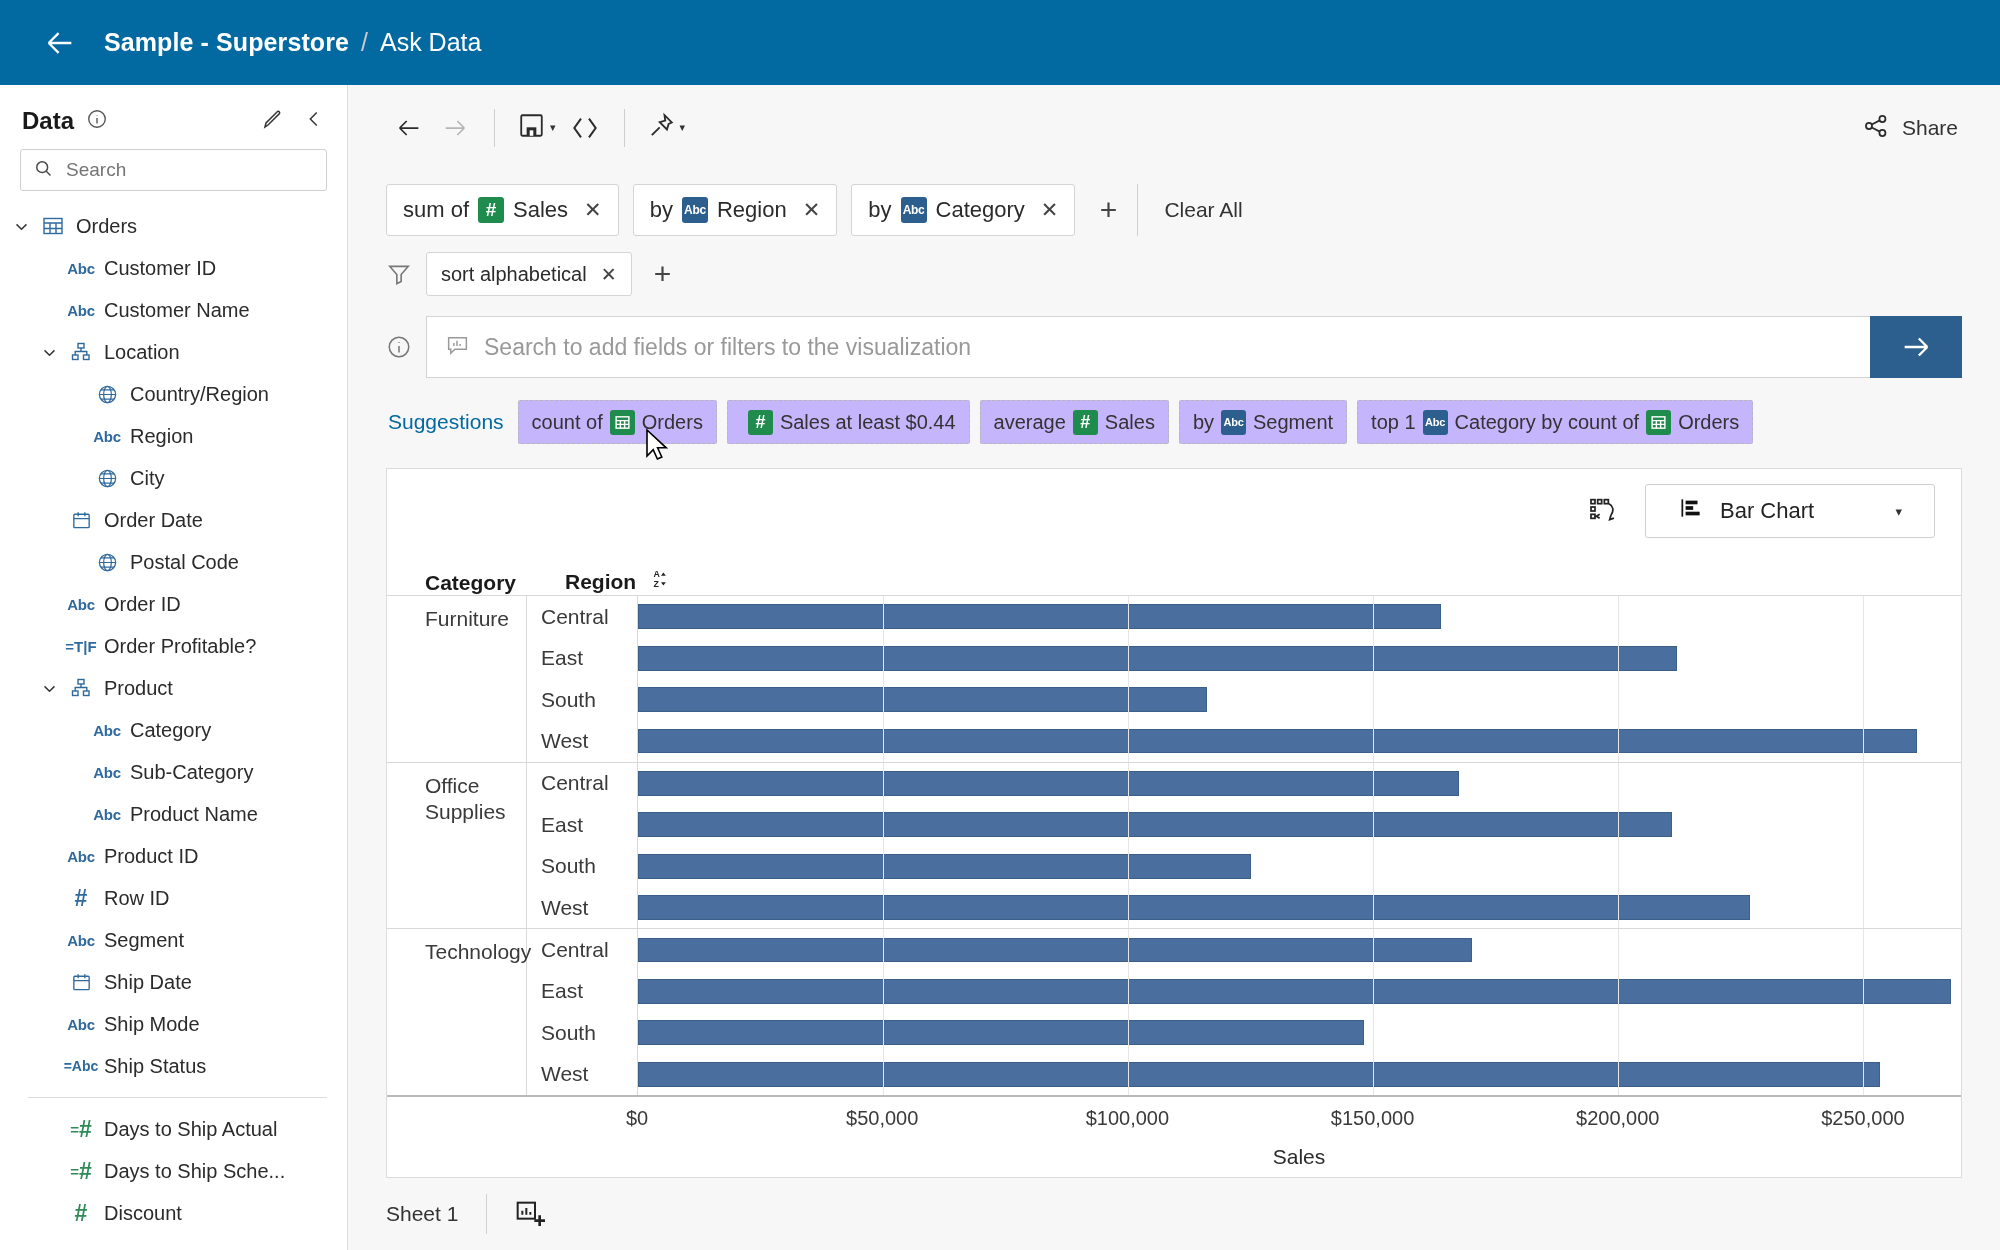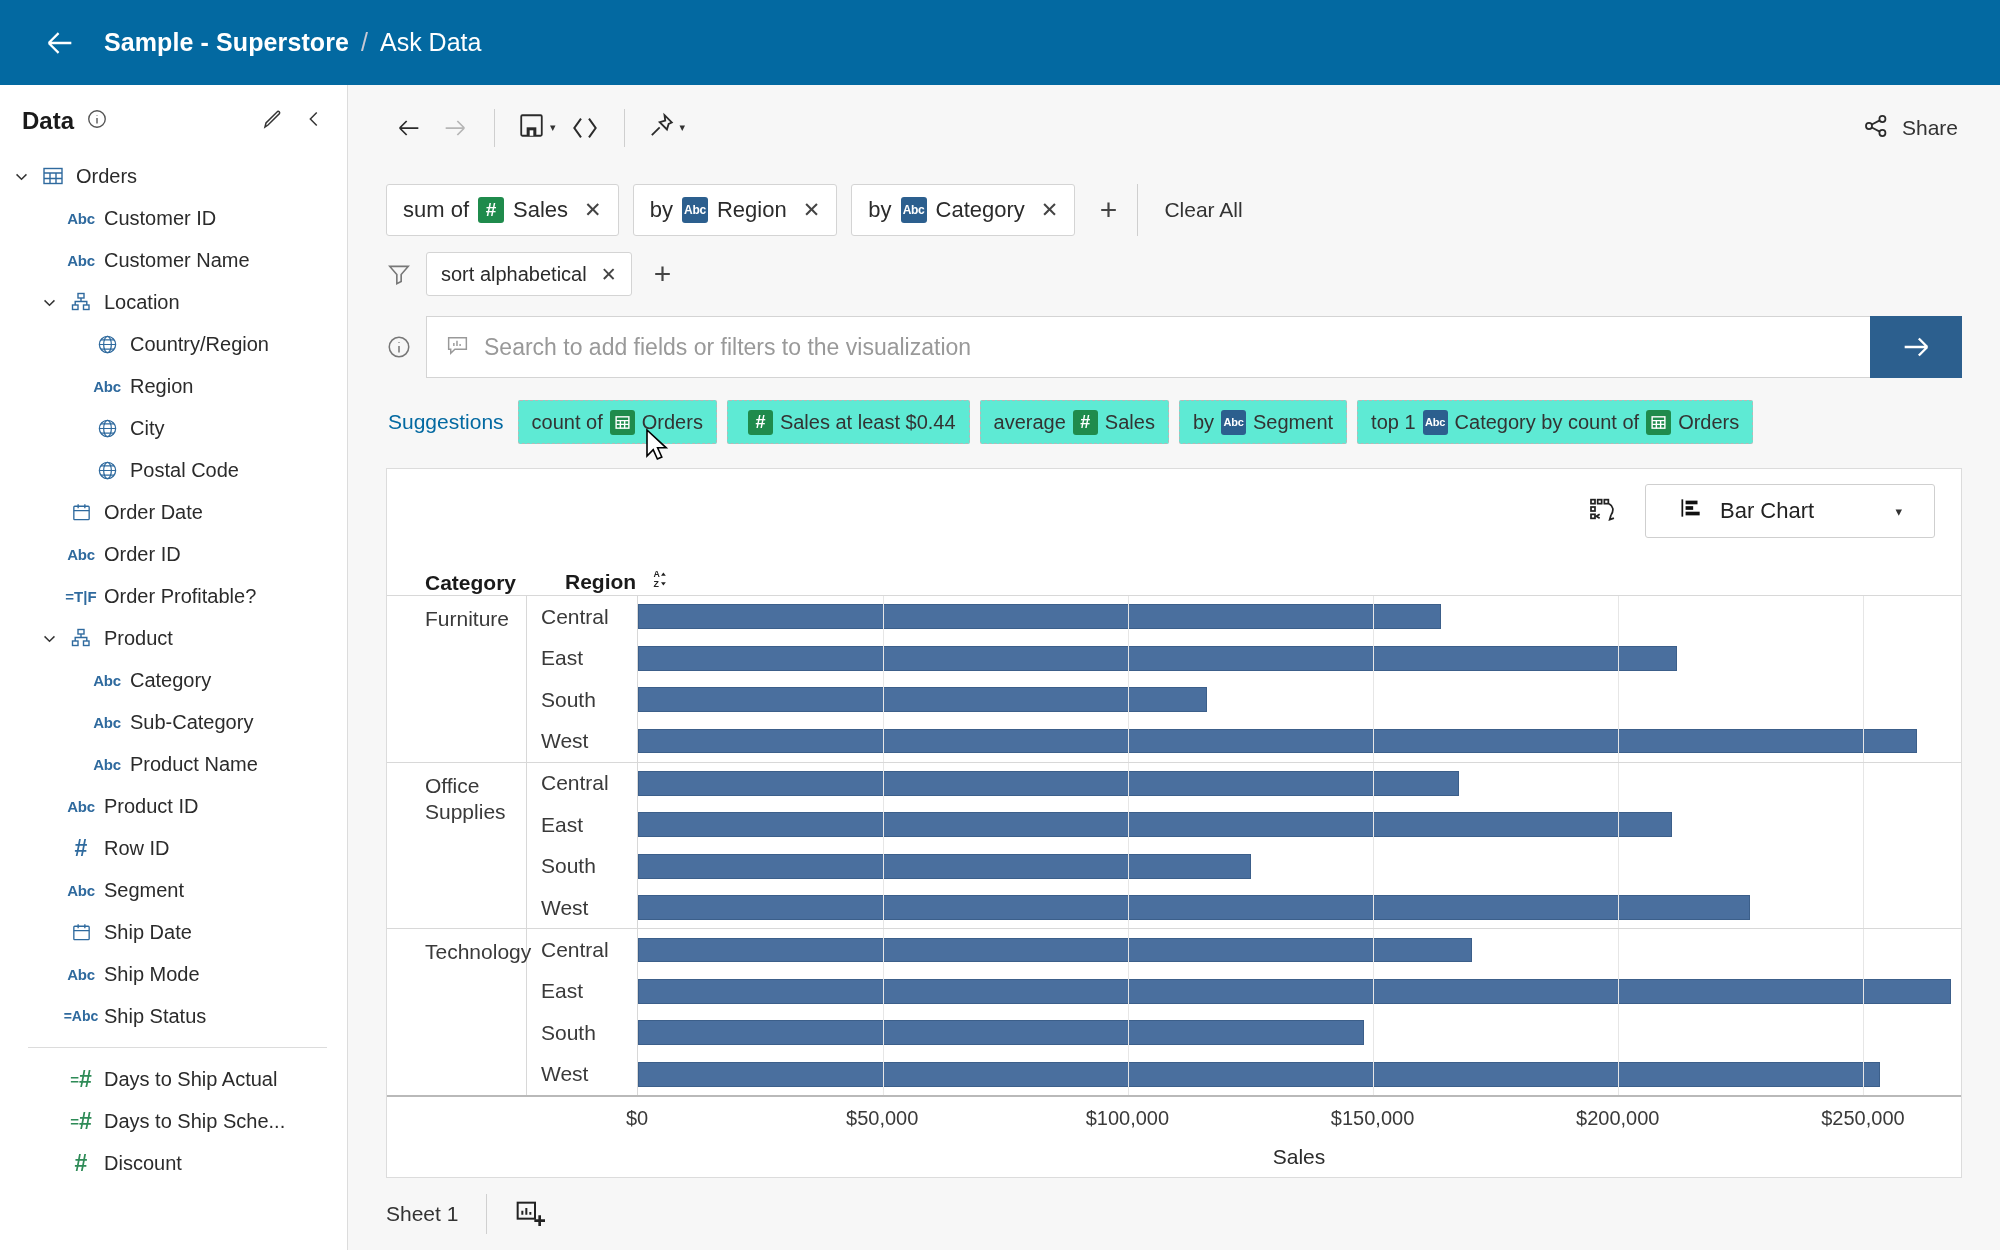--- a/index.html
+++ b/index.html
@@ -172,21 +172,21 @@
     width: 92px; height: 62px; background: #2c5f8e;
     display: flex; align-items: center; justify-content: center;
     cursor: pointer;
   }
 
   .sugg-row { display: flex; align-items: center; padding: 22px 0 24px 40px; }
   .sugg-label { font-size: 21px; color: #0369a1; margin-right: 14px; white-space: nowrap; }
   .sugg {
     height: 44px; border: 1px dashed #b7b7b7; border-radius: 2px;
     display: flex; align-items: center; padding: 0 13px; margin-right: 10px;
-    font-size: 20px; color: #333; background: #5eead4; cursor: pointer;
+    font-size: 20px; color: #333; background: #c4b5fd; cursor: pointer;
     white-space: nowrap;
   }
   .sugg .chipg, .sugg .chipb, .sugg .chipt {
     display: inline-flex; align-items: center; justify-content: center;
     width: 25px; height: 25px; border-radius: 3px; margin: 0 7px;
     color: #fff; font-weight: bold;
   }
   .sugg .chipg { background: #1f8b4c; font-size: 18px; }
   .sugg .chipt { background: #1f8b4c; font-size: 15px; }
   .sugg .chipb { background: #2c5f8e; font-size: 11px; letter-spacing: -.3px; }
@@ -309,20 +309,31 @@
           <path d="M4 20l1-4L16.5 4.5a1.5 1.5 0 012 2L7 18l-3 2z"></path>
         </svg>
       </span>
       <span class="hicon">
         <svg width="22" height="22" viewBox="0 0 24 24" fill="none" stroke="#333" stroke-width="1.6">
           <path d="M15 5l-7 7 7 7"></path>
         </svg>
       </span>
     </div>
 
+    <div class="search-wrap">
+      <div class="search-box">
+        <span>
+          <svg width="21" height="21" viewBox="0 0 24 24" fill="none" stroke="#4a4a4a" stroke-width="1.7">
+            <circle cx="10.5" cy="10.5" r="6.2"></circle>
+              <path d="M15.2 15.2L20 20"></path>
+          </svg>
+        </span>
+        <input type="text" placeholder="Search" style="">
+      </div>
+    </div>
 
     <div class="field-list" id="field-list">
         <div class="frow lvl0">
           <span class="caret">
             <svg width="17" height="17" viewBox="0 0 24 24" fill="none" stroke="#333" stroke-width="2">
               <path d="M5 9l7 7 7-7"></path>
             </svg>
           </span>
           <span class="ficon">
             <svg width="24" height="24" viewBox="0 0 24 24" fill="none" stroke="#2f6a9e" stroke-width="1.4">
@@ -384,40 +395,40 @@
           <span class="caret"></span>
           <span class="ficon">
             <svg width="23" height="23" viewBox="0 0 24 24" fill="none" stroke="#2f6a9e" stroke-width="1.3">
               <circle cx="12" cy="12" r="8.5"></circle>
               <ellipse cx="12" cy="12" rx="4" ry="8.5"></ellipse>
               <path d="M3.5 12h17M5 7.3h14M5 16.7h14"></path>
             </svg>
           </span>
           <span class="flabel">City</span>
         </div>
+        <div class="frow lvl1">
+          <span class="caret"></span>
+          <span class="ficon">
+            <svg width="23" height="23" viewBox="0 0 24 24" fill="none" stroke="#2f6a9e" stroke-width="1.4">
+              <rect x="4" y="5.5" width="16" height="14" rx="1"></rect>
+              <path d="M4 10h16M8.5 3.5v4M15.5 3.5v4"></path>
+            </svg>
+          </span>
+          <span class="flabel">Order Date</span>
+        </div>
         <div class="frow lvl2">
           <span class="caret"></span>
           <span class="ficon">
             <svg width="23" height="23" viewBox="0 0 24 24" fill="none" stroke="#2f6a9e" stroke-width="1.3">
               <circle cx="12" cy="12" r="8.5"></circle>
               <ellipse cx="12" cy="12" rx="4" ry="8.5"></ellipse>
               <path d="M3.5 12h17M5 7.3h14M5 16.7h14"></path>
             </svg>
           </span>
           <span class="flabel">Postal Code</span>
-        </div>
-        <div class="frow lvl1">
-          <span class="caret"></span>
-          <span class="ficon">
-            <svg width="23" height="23" viewBox="0 0 24 24" fill="none" stroke="#2f6a9e" stroke-width="1.4">
-              <rect x="4" y="5.5" width="16" height="14" rx="1"></rect>
-              <path d="M4 10h16M8.5 3.5v4M15.5 3.5v4"></path>
-            </svg>
-          </span>
-          <span class="flabel">Order Date</span>
         </div>
         <div class="frow lvl1">
           <span class="caret"></span>
           <span class="ficon">
             <span class="abc">Abc</span>
           </span>
           <span class="flabel">Order ID</span>
         </div>
         <div class="frow lvl1">
           <span class="caret"></span>

